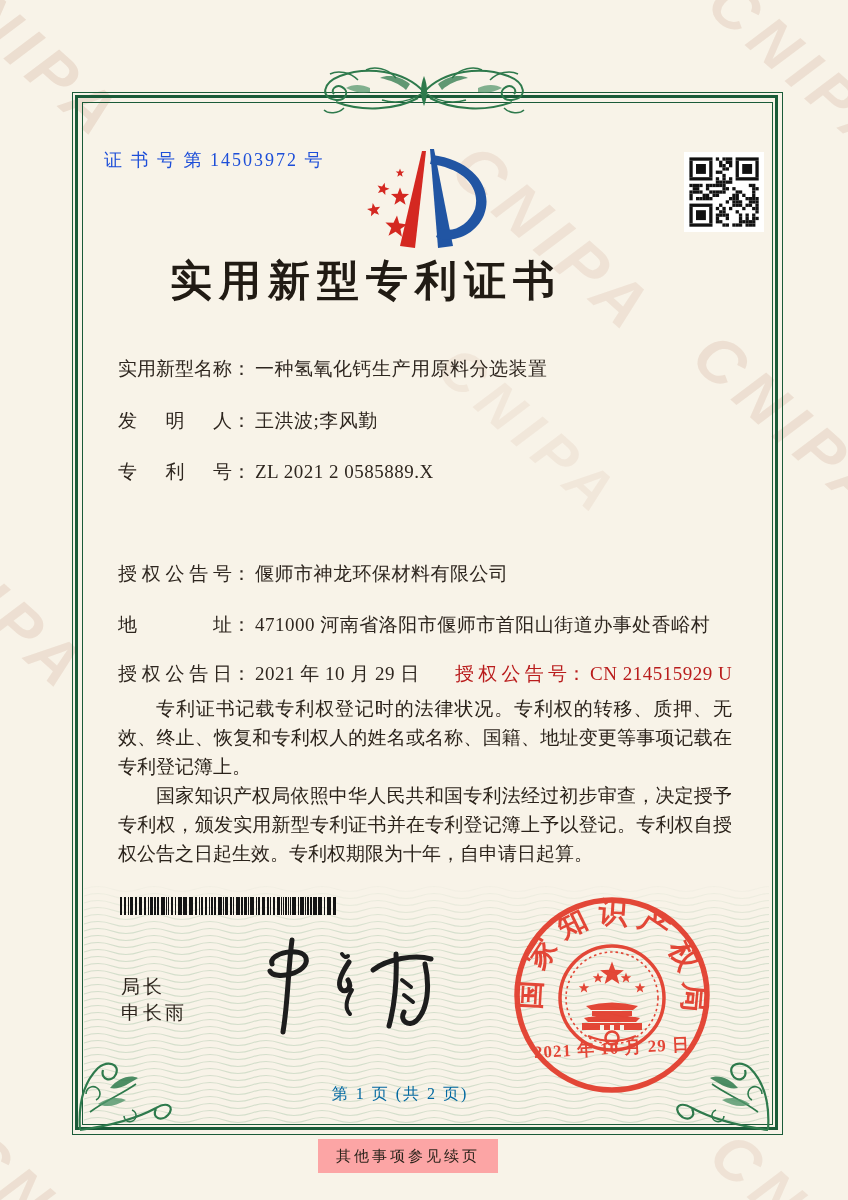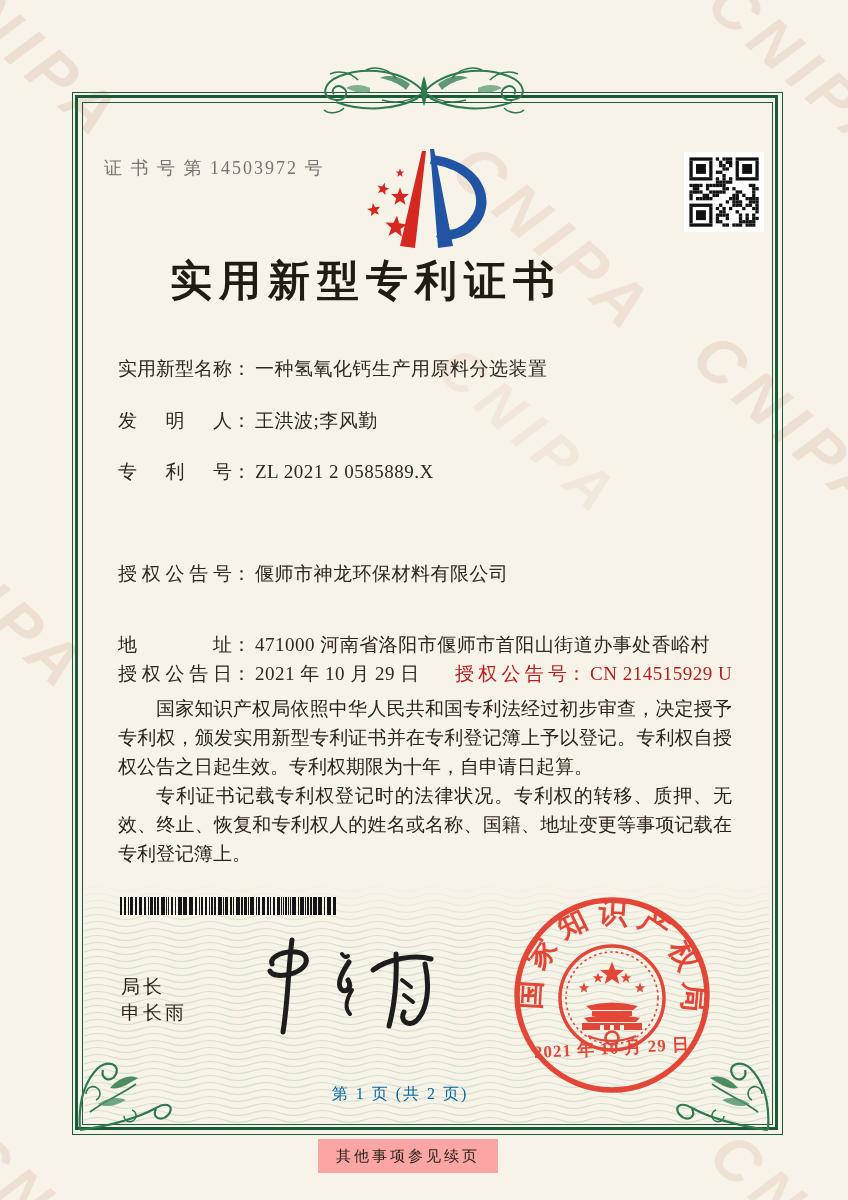--- a/index.html
+++ b/index.html
@@ -12,21 +12,21 @@
       font-weight:bold;font-style:italic;letter-spacing:9px;color:#e3cdbd;
       transform:rotate(42deg);transform-origin:left top;white-space:nowrap;
       pointer-events:none;user-select:none;}
 
   
   .frame{position:absolute;border-style:solid;border-color:#1b5b39;}
   .f1{left:72px;top:92px;width:709px;height:1041px;border-width:1px;}
   .f2{left:75px;top:95px;width:697px;height:1029px;border-width:3px;}
   .f3{left:82px;top:102px;width:689px;height:1021px;border-width:1px;}
 
-  .cert-no{left:104px;top:148px;font-size:18px;letter-spacing:2px;color:#737373;margin-top:8px;}
+  .cert-no{left:104px;top:148px;font-size:18px;letter-spacing:2px;color:#1d4ed8;}
   .title{left:0;top:253px;width:732px;text-align:center;font-size:42px;font-weight:bold;
          letter-spacing:7px;color:#211b14;}
 
   .frow{position:absolute;left:118px;font-size:19px;white-space:nowrap;color:#2e2datory61f;}
   .frow{color:#2e261f;}
   .flabel{display:inline-block;width:114px;text-align:justify;text-align-last:justify;
           vertical-align:top;}
   .fcolon{margin:0 4px 0 0;}
   .fvalue{letter-spacing:0.5px;}
   .frow2{position:absolute;left:455px;font-size:19px;white-space:nowrap;color:#b91c1c;}
@@ -311,33 +311,33 @@
   </div>
   <div class="frow" style="top:356px">
     <span class="flabel">实用新型名称</span><span class="fcolon">：</span><span class="fvalue">一种氢氧化钙生产用原料分选装置</span>
   </div>
   <div class="frow" style="top:459px">
     <span class="flabel">专利号</span><span class="fcolon">：</span><span class="fvalue">ZL 2021 2 0585889.X</span>
   </div>
   <div class="frow" style="top:561px">
     <span class="flabel">授权公告号</span><span class="fcolon">：</span><span class="fvalue">偃师市神龙环保材料有限公司</span>
   </div>
-  <div class="frow" style="top:632px">
+  <div class="frow" style="top:612px">
     <span class="flabel">地址</span><span class="fcolon">：</span><span class="fvalue">471000 河南省洛阳市偃师市首阳山街道办事处香峪村</span>
   </div>
   <div class="frow" style="top:661px">
     <span class="flabel">授权公告日</span><span class="fcolon">：</span><span class="fvalue">2021 年 10 月 29 日</span>
   </div>
   <div class="frow2" style="top:661px">
     <span class="flabel2">授权公告号</span><span class="fcolon">：</span><span class="fvalue">CN 214515929 U</span>
   </div>
 
   <div class="legal">
+    <p>专利证书记载专利权登记时的法律状况。专利权的转移、质押、无效、终止、恢复和专利权人的姓名或名称、国籍、地址变更等事项记载在专利登记簿上。</p>
     <p>国家知识产权局依照中华人民共和国专利法经过初步审查，决定授予专利权，颁发实用新型专利证书并在专利登记簿上予以登记。专利权自授权公告之日起生效。专利权期限为十年，自申请日起算。</p>
-    <p>专利证书记载专利权登记时的法律状况。专利权的转移、质押、无效、终止、恢复和专利权人的姓名或名称、国籍、地址变更等事项记载在专利登记簿上。</p>
   </div>
 
   <svg class="abs" style="left:120px;top:897px" width="220" height="18" viewBox="0 0 220 18">
     <g id="barcode-bars" fill="#141414">
         <rect x="0" y="0" width="2" height="18"></rect>
         <rect x="4" y="0" width="2" height="18"></rect>
         <rect x="8" y="0" width="1" height="18"></rect>
         <rect x="10" y="0" width="3" height="18"></rect>
         <rect x="15" y="0" width="2" height="18"></rect>
         <rect x="19" y="0" width="3" height="18"></rect>

